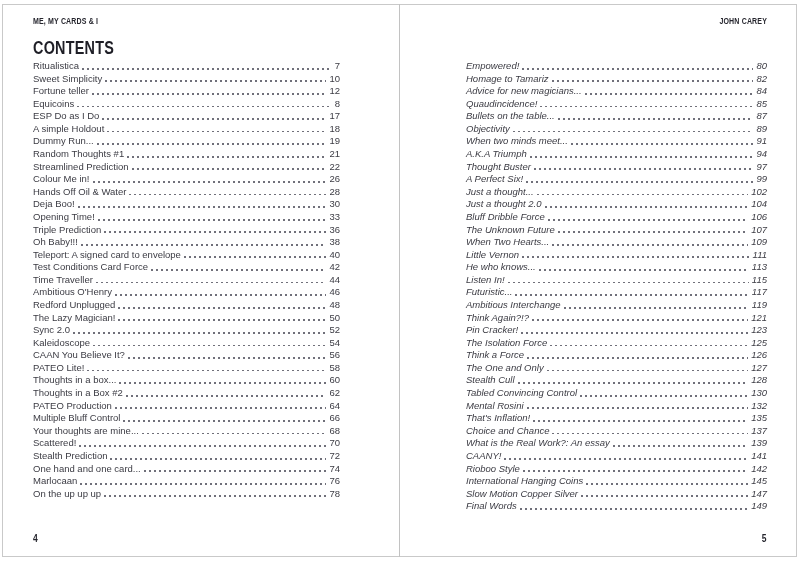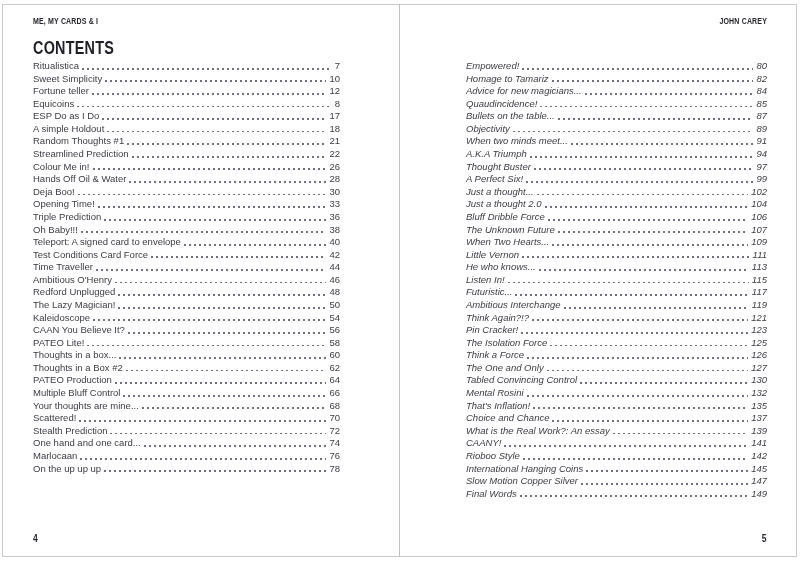--- a/index.html
+++ b/index.html
@@ -84,20 +84,25 @@
       <span class="t">ESP Do as I Do</span>
       <span class="leader"></span>
       <span class="p">17</span>
     </div>
     <div class="row">
       <span class="t">A simple Holdout</span>
       <span class="leader"></span>
       <span class="p">18</span>
     </div>
     <div class="row">
+      <span class="t">Dummy Run...</span>
+      <span class="leader"></span>
+      <span class="p">19</span>
+    </div>
+    <div class="row">
       <span class="t">Random Thoughts #1</span>
       <span class="leader"></span>
       <span class="p">21</span>
     </div>
     <div class="row">
       <span class="t">Streamlined Prediction</span>
       <span class="leader"></span>
       <span class="p">22</span>
     </div>
     <div class="row">
@@ -152,20 +157,25 @@
     </div>
     <div class="row">
       <span class="t">Redford Unplugged</span>
       <span class="leader"></span>
       <span class="p">48</span>
     </div>
     <div class="row">
       <span class="t">The Lazy Magician!</span>
       <span class="leader"></span>
       <span class="p">50</span>
+    </div>
+    <div class="row">
+      <span class="t">Sync 2.0</span>
+      <span class="leader"></span>
+      <span class="p">52</span>
     </div>
     <div class="row">
       <span class="t">Kaleidoscope</span>
       <span class="leader"></span>
       <span class="p">54</span>
     </div>
     <div class="row">
       <span class="t">CAAN You Believe It?</span>
       <span class="leader"></span>
       <span class="p">56</span>
@@ -346,20 +356,25 @@
       <span class="t">Think a Force</span>
       <span class="leader"></span>
       <span class="p">126</span>
     </div>
     <div class="row">
       <span class="t">The One and Only</span>
       <span class="leader"></span>
       <span class="p">127</span>
     </div>
     <div class="row">
+      <span class="t">Stealth Cull</span>
+      <span class="leader"></span>
+      <span class="p">128</span>
+    </div>
+    <div class="row">
       <span class="t">Tabled Convincing Control</span>
       <span class="leader"></span>
       <span class="p">130</span>
     </div>
     <div class="row">
       <span class="t">Mental Rosini</span>
       <span class="leader"></span>
       <span class="p">132</span>
     </div>
     <div class="row">

